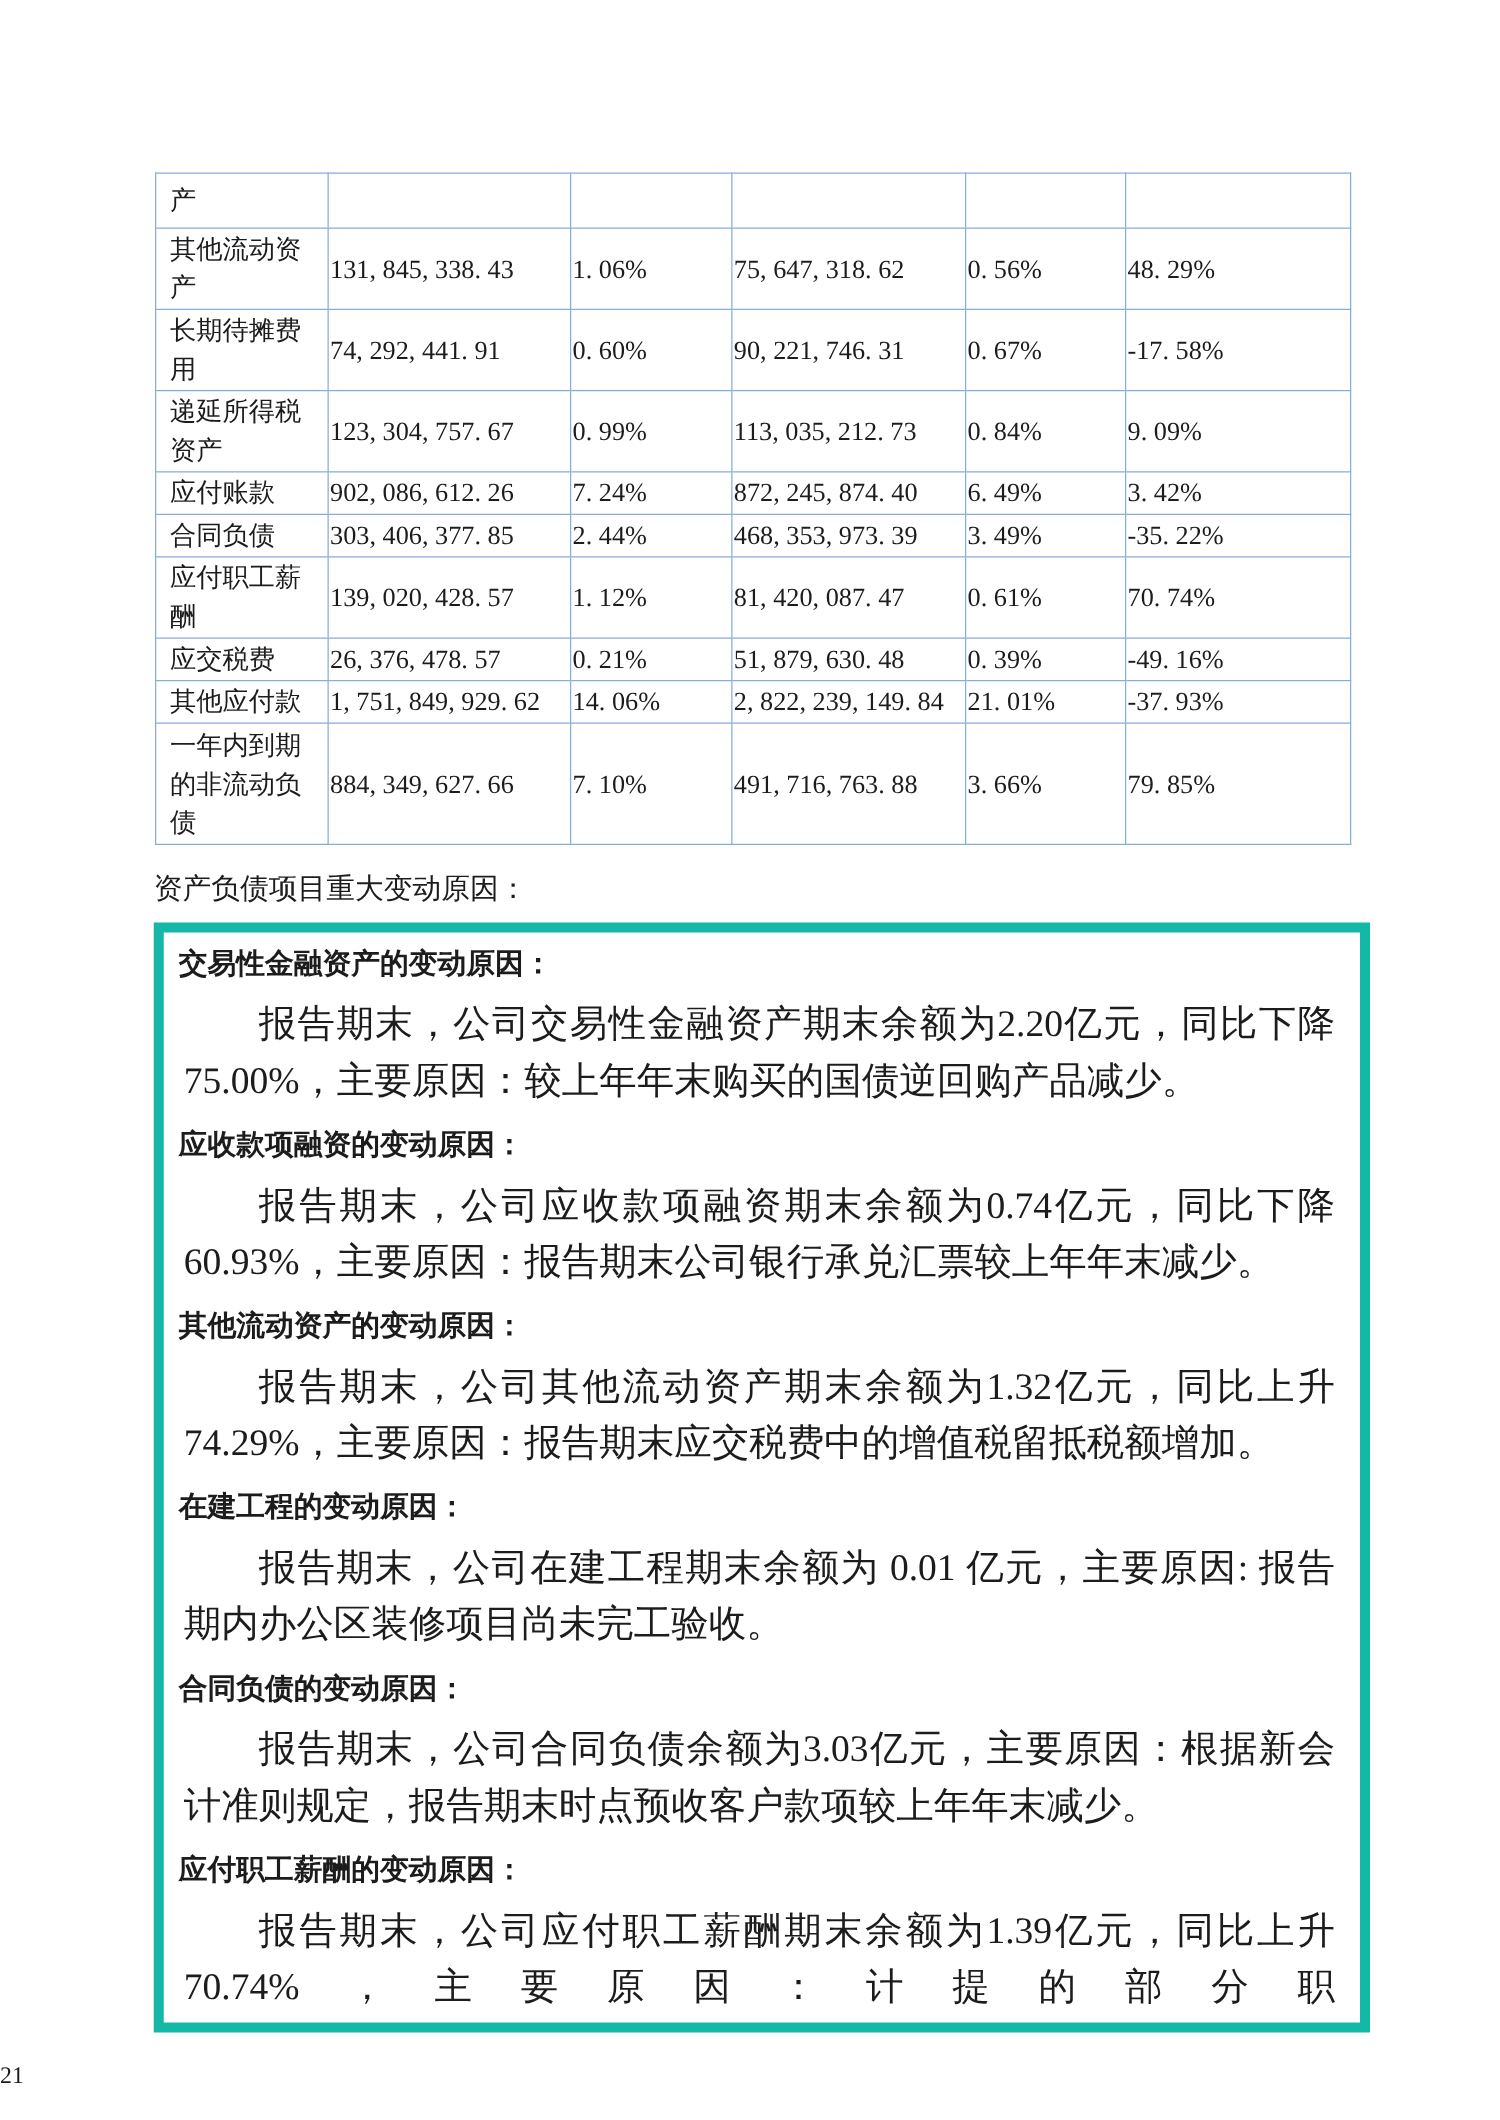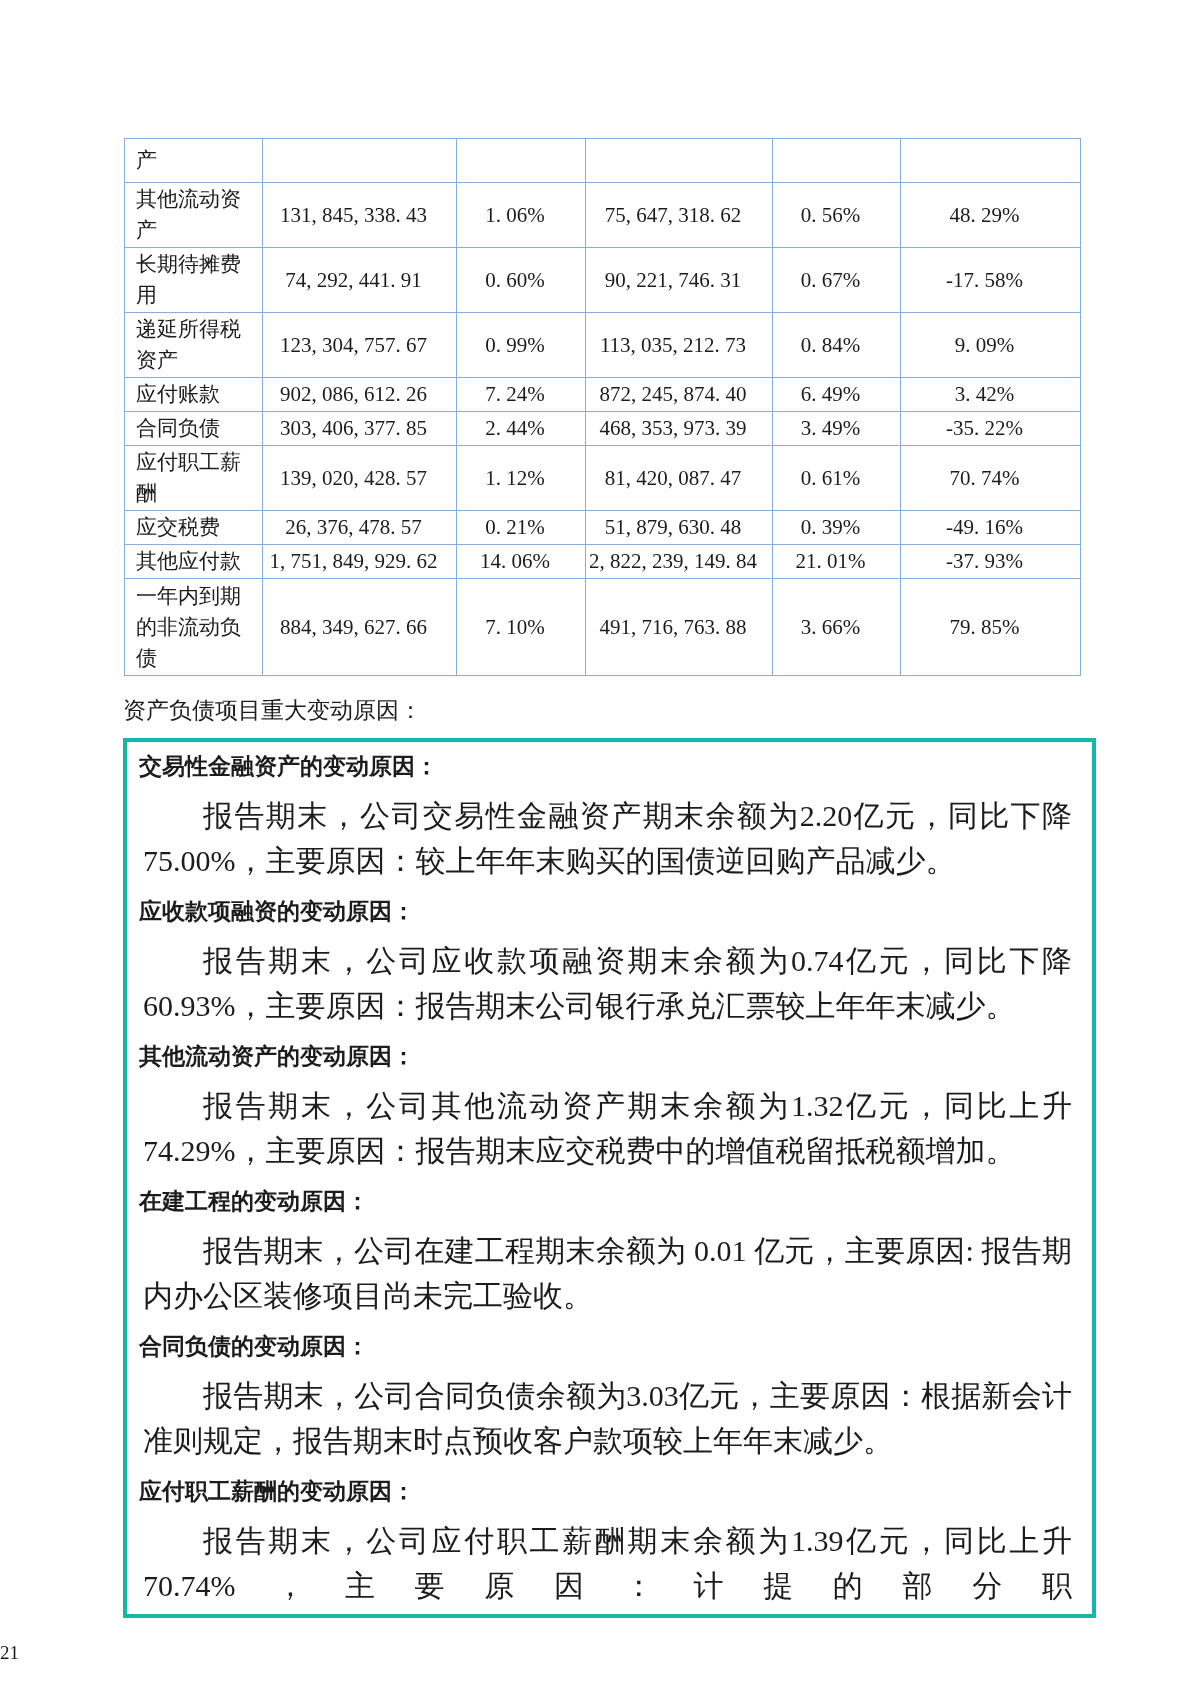--- a/index.html
+++ b/index.html
@@ -31,40 +31,40 @@
     padding-bottom: 1px;
     overflow: hidden;
   }
   td.cell-name {
     text-align: left;
     padding-left: 11px;
     padding-right: 16px;
     line-height: 31px;
   }
   td.cell-num {
-    text-align: center;
+    text-align: left;
     padding-right: 13px;
     line-height: 29px;
     white-space: nowrap;
   }
 
   
   .outer-heading {
     margin: 20px 0 12px 123px;
     font-size: 23px;
     font-weight: normal;
     line-height: 30px;
   }
 
   
   .reasons-box {
     box-sizing: border-box;
     width: 973px;
     margin: 8px 0 0 123px;
-    border: 4px solid #14b8a6;
+    border: 8px solid #14b8a6;
     padding: 2px 16px 2px 12px;
     background: #ffffff;
   }
   .reason-section + .reason-section {
     margin-top: 6px;
   }
   .reason-heading {
     font-size: 23px;
     font-weight: bold;
     line-height: 45px;

